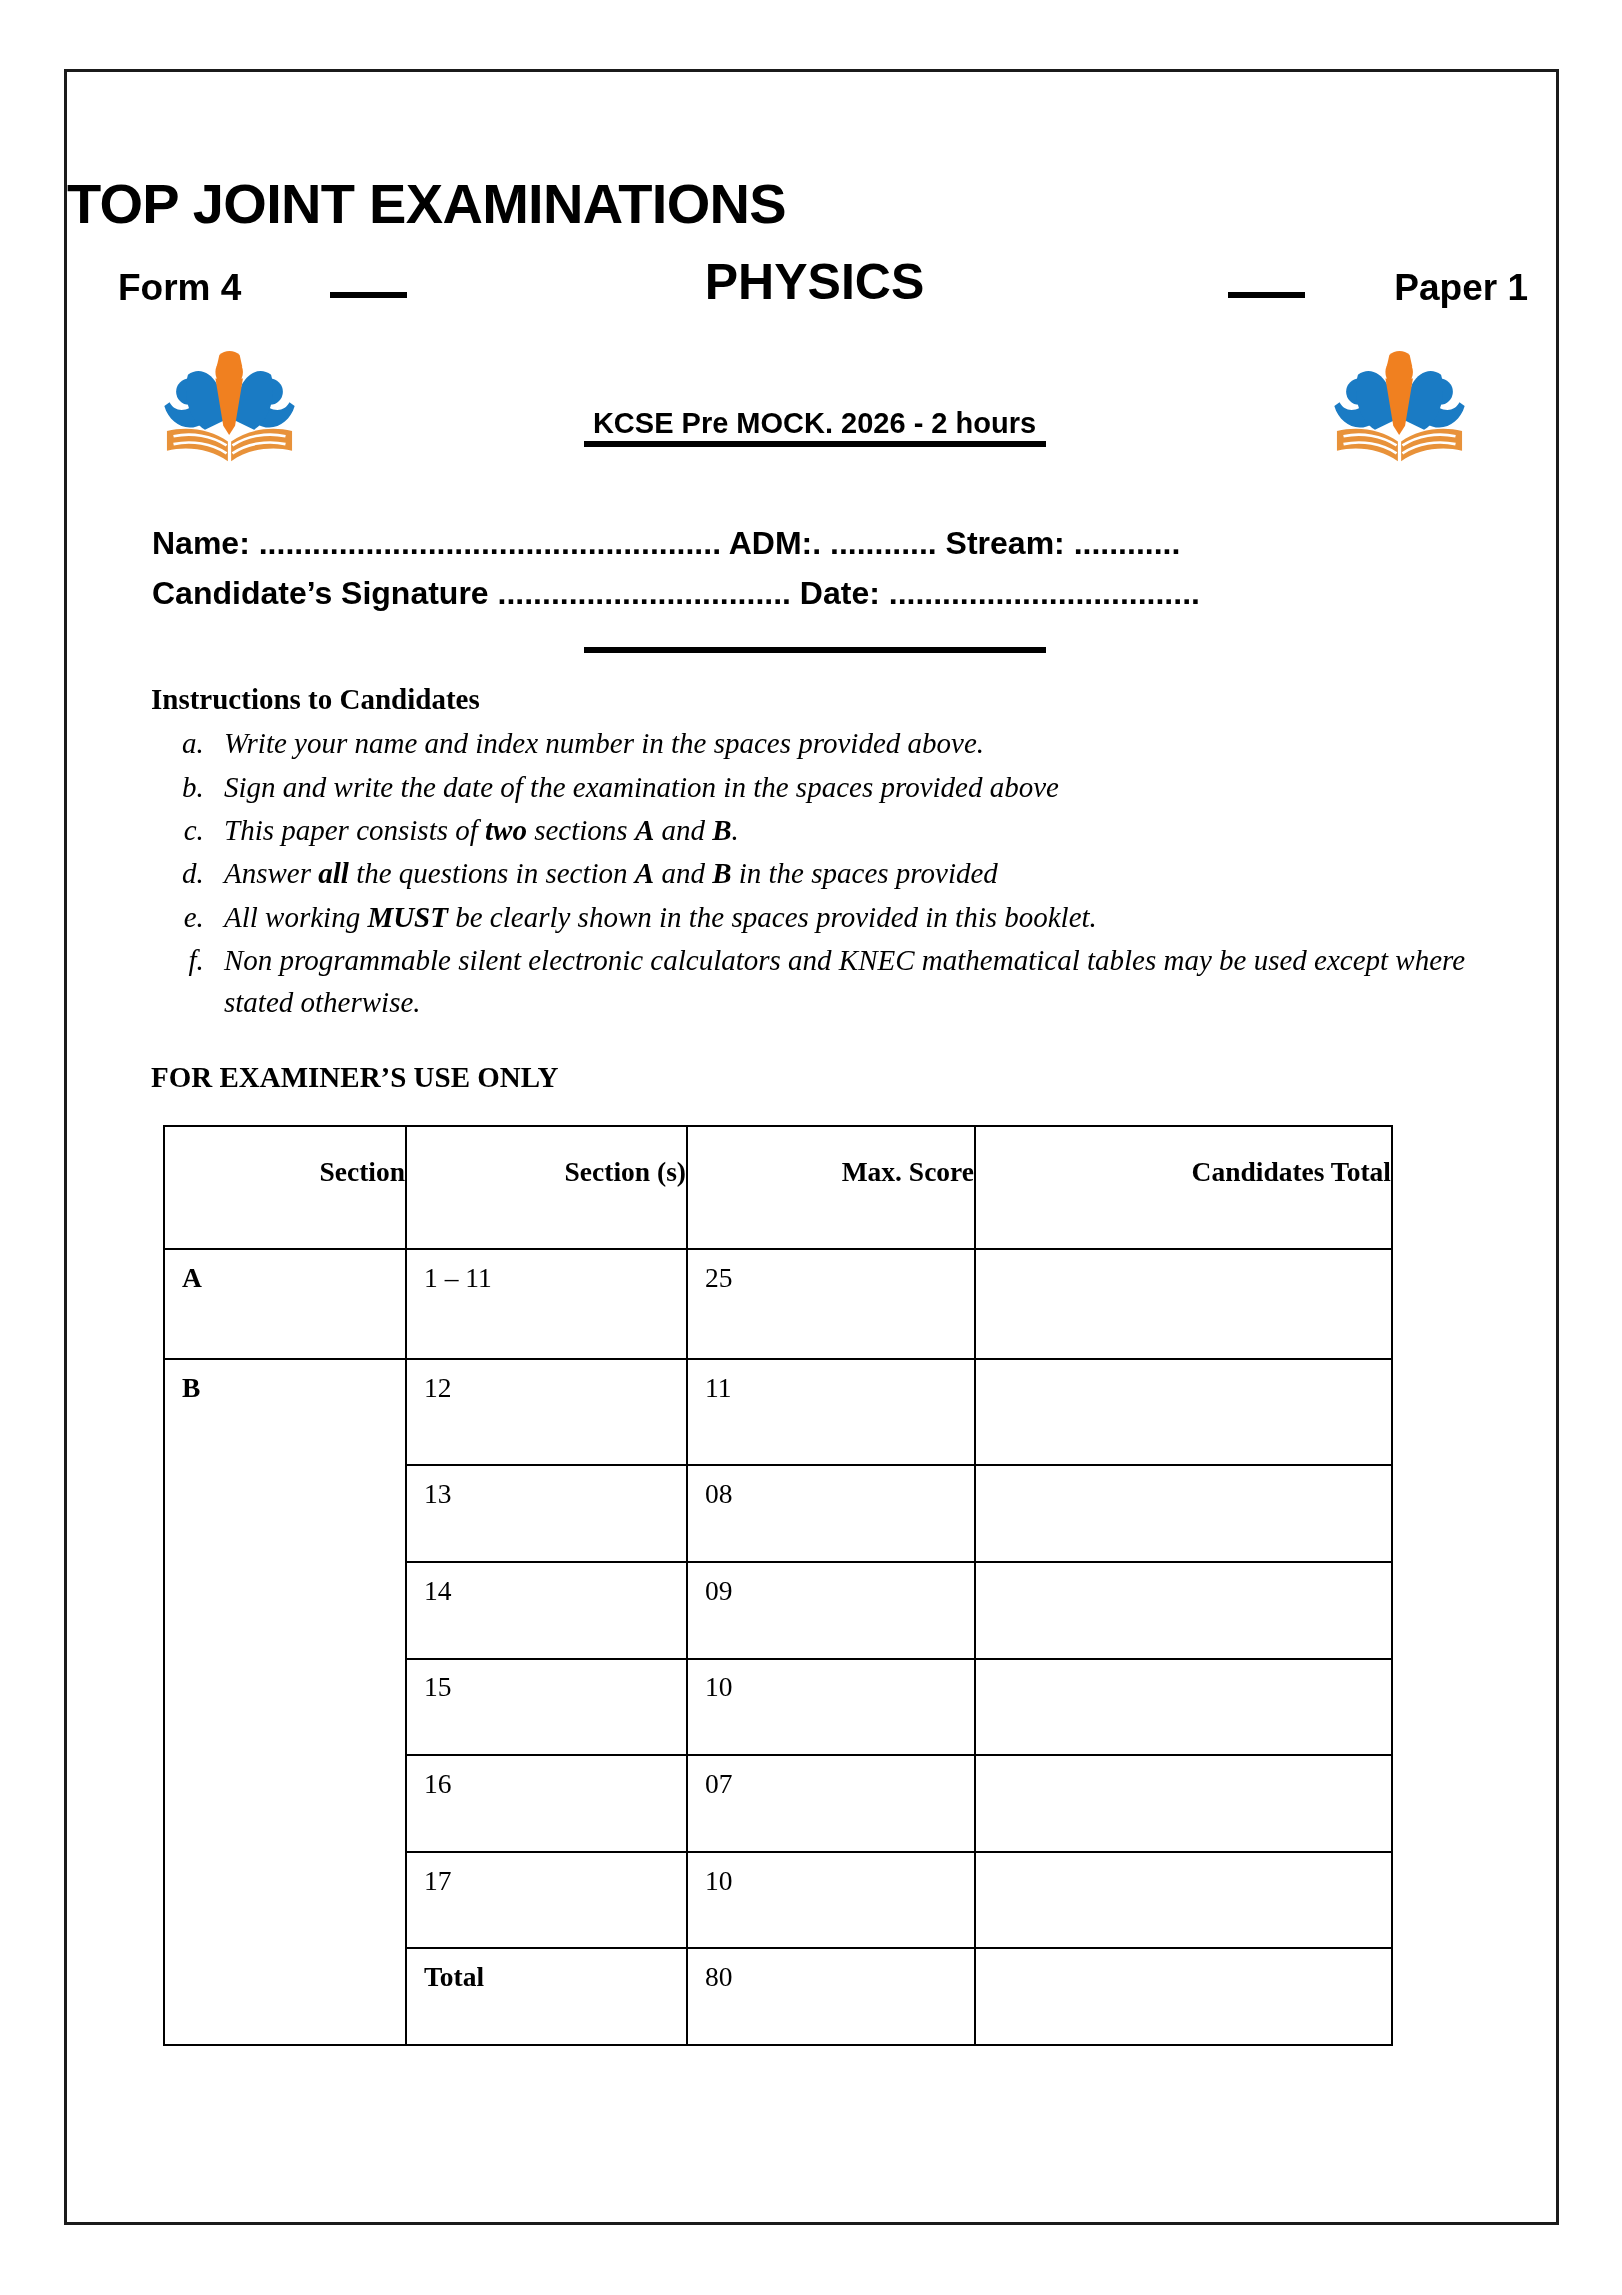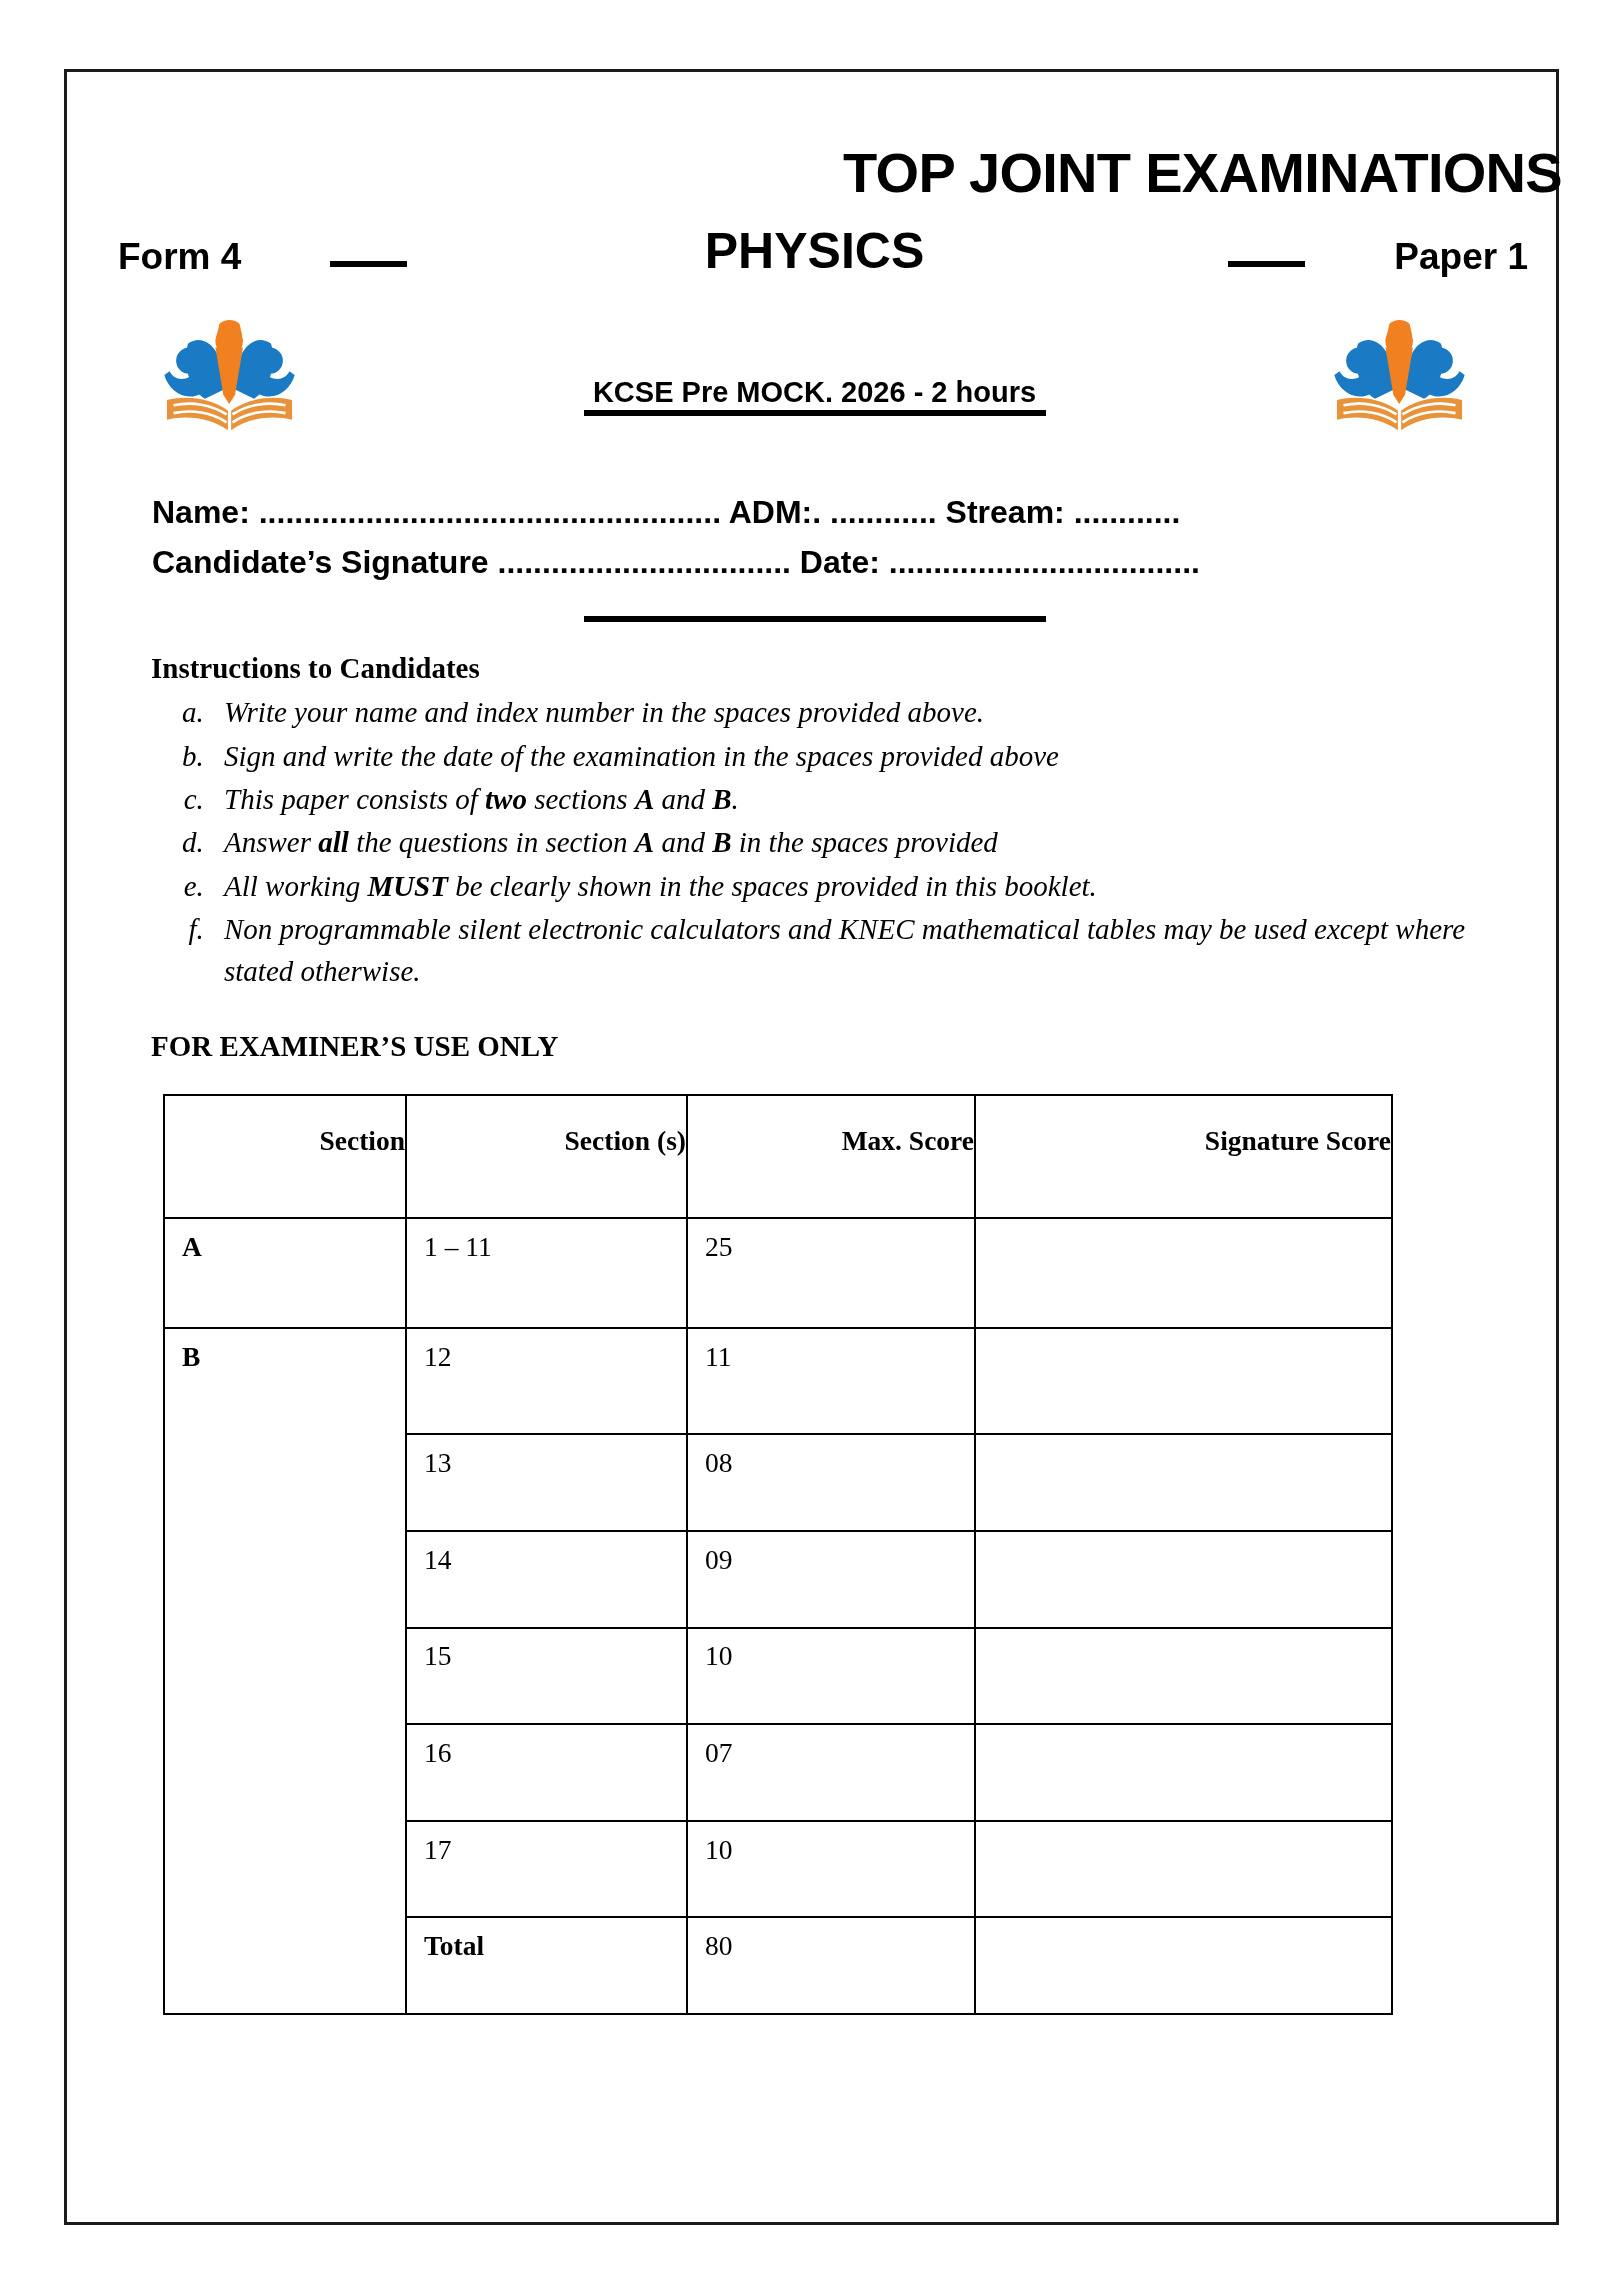--- a/index.html
+++ b/index.html
@@ -29,22 +29,22 @@
   .content {
     position: absolute;
     left: 0;
     top: 0;
     width: 1495px;
     height: 2156px;
   }
 
   
   .masthead {
-    text-align: right;
-    padding-top: 73px;
+    text-align: left;
+    padding-top: 104px;
   }
   .org-title {
     font-family: "Liberation Sans", sans-serif;
     font-weight: bold;
     font-size: 56px;
     letter-spacing: -0.7px;
     line-height: 1.0;
     white-space: nowrap;
   }
   .org-subtitle {
@@ -316,21 +316,21 @@
       <col class="col-section">
       <col class="col-question">
       <col class="col-max">
       <col class="col-candidate">
     </colgroup>
     <thead>
       <tr>
         <th>Section</th>
         <th>Section (s)</th>
         <th>Max. Score</th>
-        <th>Signature Score</th>
+        <th>Candidates Total</th>
       </tr>
     </thead>
     <tbody id="score-body">
           <tr class="row-a">
             <td class="section-cell" rowspan="1">A</td>
             <td>1 – 11</td>
             <td>25</td>
             <td></td>
           </tr>
           <tr class="row-b-first">

